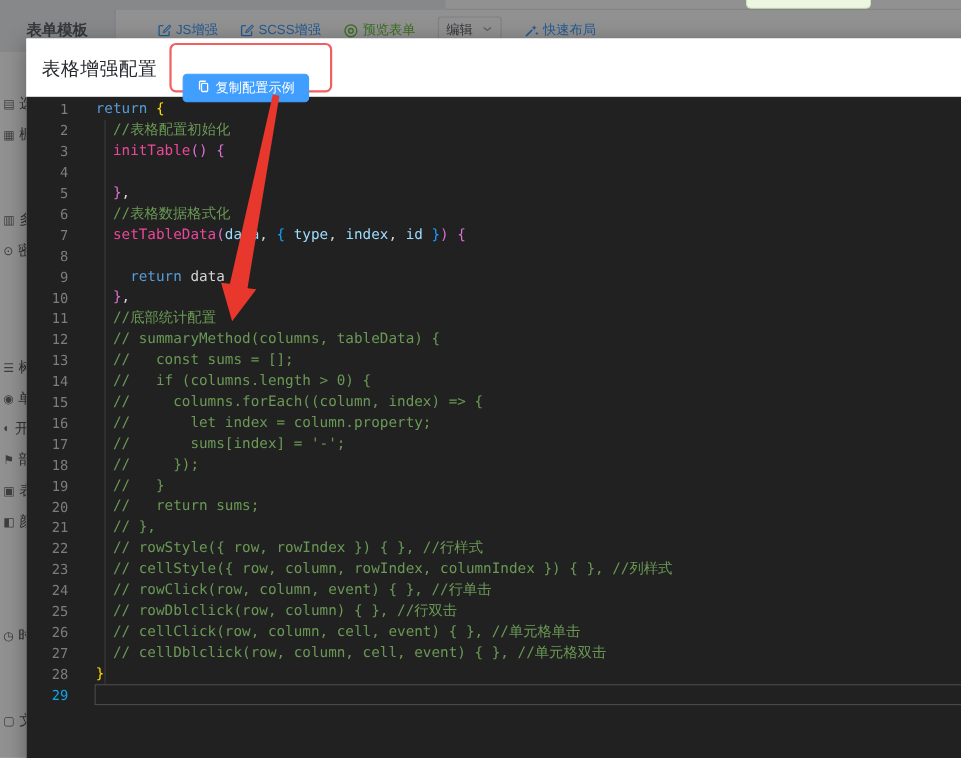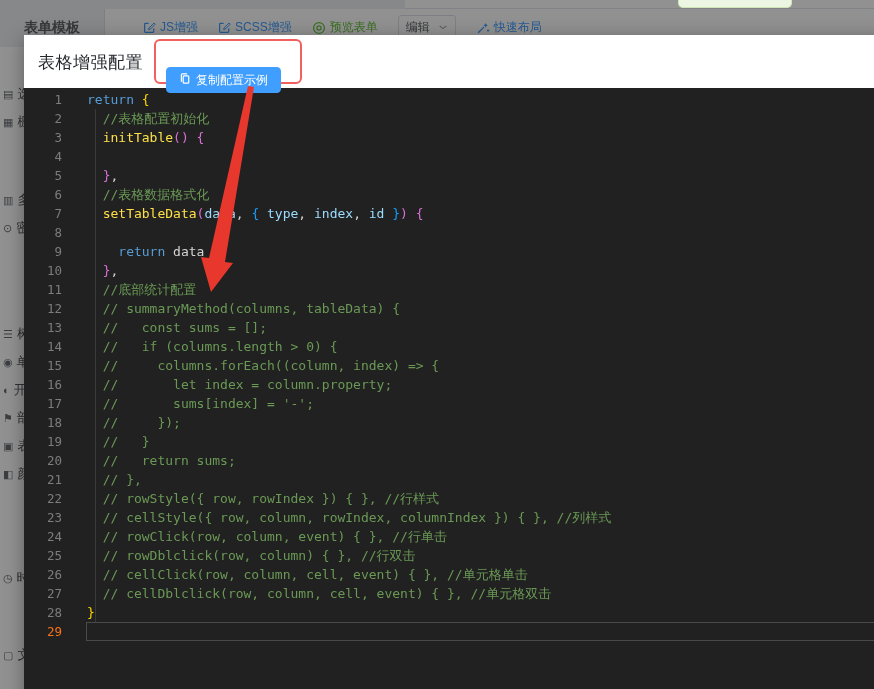--- a/index.html
+++ b/index.html
@@ -33,23 +33,23 @@
   .modal { position:absolute; left:24px; top:35px; width:886px; height:700px; background:#fff; z-index:100; box-shadow:0 4px 18px rgba(0,0,0,.35); }
   .modal-header { position:relative; height:53px; background:#fff; }
   .modal-title { position:absolute; left:14px; top:16px; font-size:17px; color:#25282e; font-weight:500; letter-spacing:.5px; }
   .anno-box { position:absolute; left:130px; top:4px; width:148px; height:45px; border:2px solid #f15f5f; border-radius:6px; z-index:5; }
   .copy-btn { position:absolute; left:142px; top:32px; height:26px; padding:0 12px; background:#409EFF; color:#fff; border:1px solid #409EFF; border-radius:4px; font-size:12px; font-family:"Liberation Sans",sans-serif; display:flex; align-items:center; gap:5px; cursor:pointer; z-index:6; }
 
   
   .editor { position:relative; width:100%; height:647px; background:#212121; padding-top:2px; font-family:"DejaVu Sans Mono", monospace; font-size:13px; overflow:hidden; }
   .row { display:flex; height:19px; line-height:19px; white-space:pre; }
   .gut { width:38px; text-align:right; color:#7d7d7d; flex:0 0 38px; font-size:12.5px; }
-  .row.active .gut { color:#f97316; }
+  .row.active .gut { color:#0ea5e9; }
   .code { margin-left:25px; color:#d4d4d4; }
-  .kw { color:#569CD6; } .fn { color:#fde047; } .b1 { color:#FFD700; }
+  .kw { color:#569CD6; } .fn { color:#ec4899; } .b1 { color:#FFD700; }
   .b2 { color:#DA70D6; } .b3 { color:#179FFF; } .pa { color:#9CDCFE; }
   .tx { color:#d4d4d4; } .cm { color:#6A9955; }
   .indent-guide { position:absolute; left:71px; top:21px; width:1px; height:513px; background:#3a3a3a; }
   .active-box { position:absolute; left:62px; right:0; top:534px; height:19px; border:1px solid #4a4a4a; }
 
   .arrow-svg { position:absolute; left:0; top:0; width:874px; height:689px; z-index:150; pointer-events:none; }
 </style>
 </head>
 <body>
 

